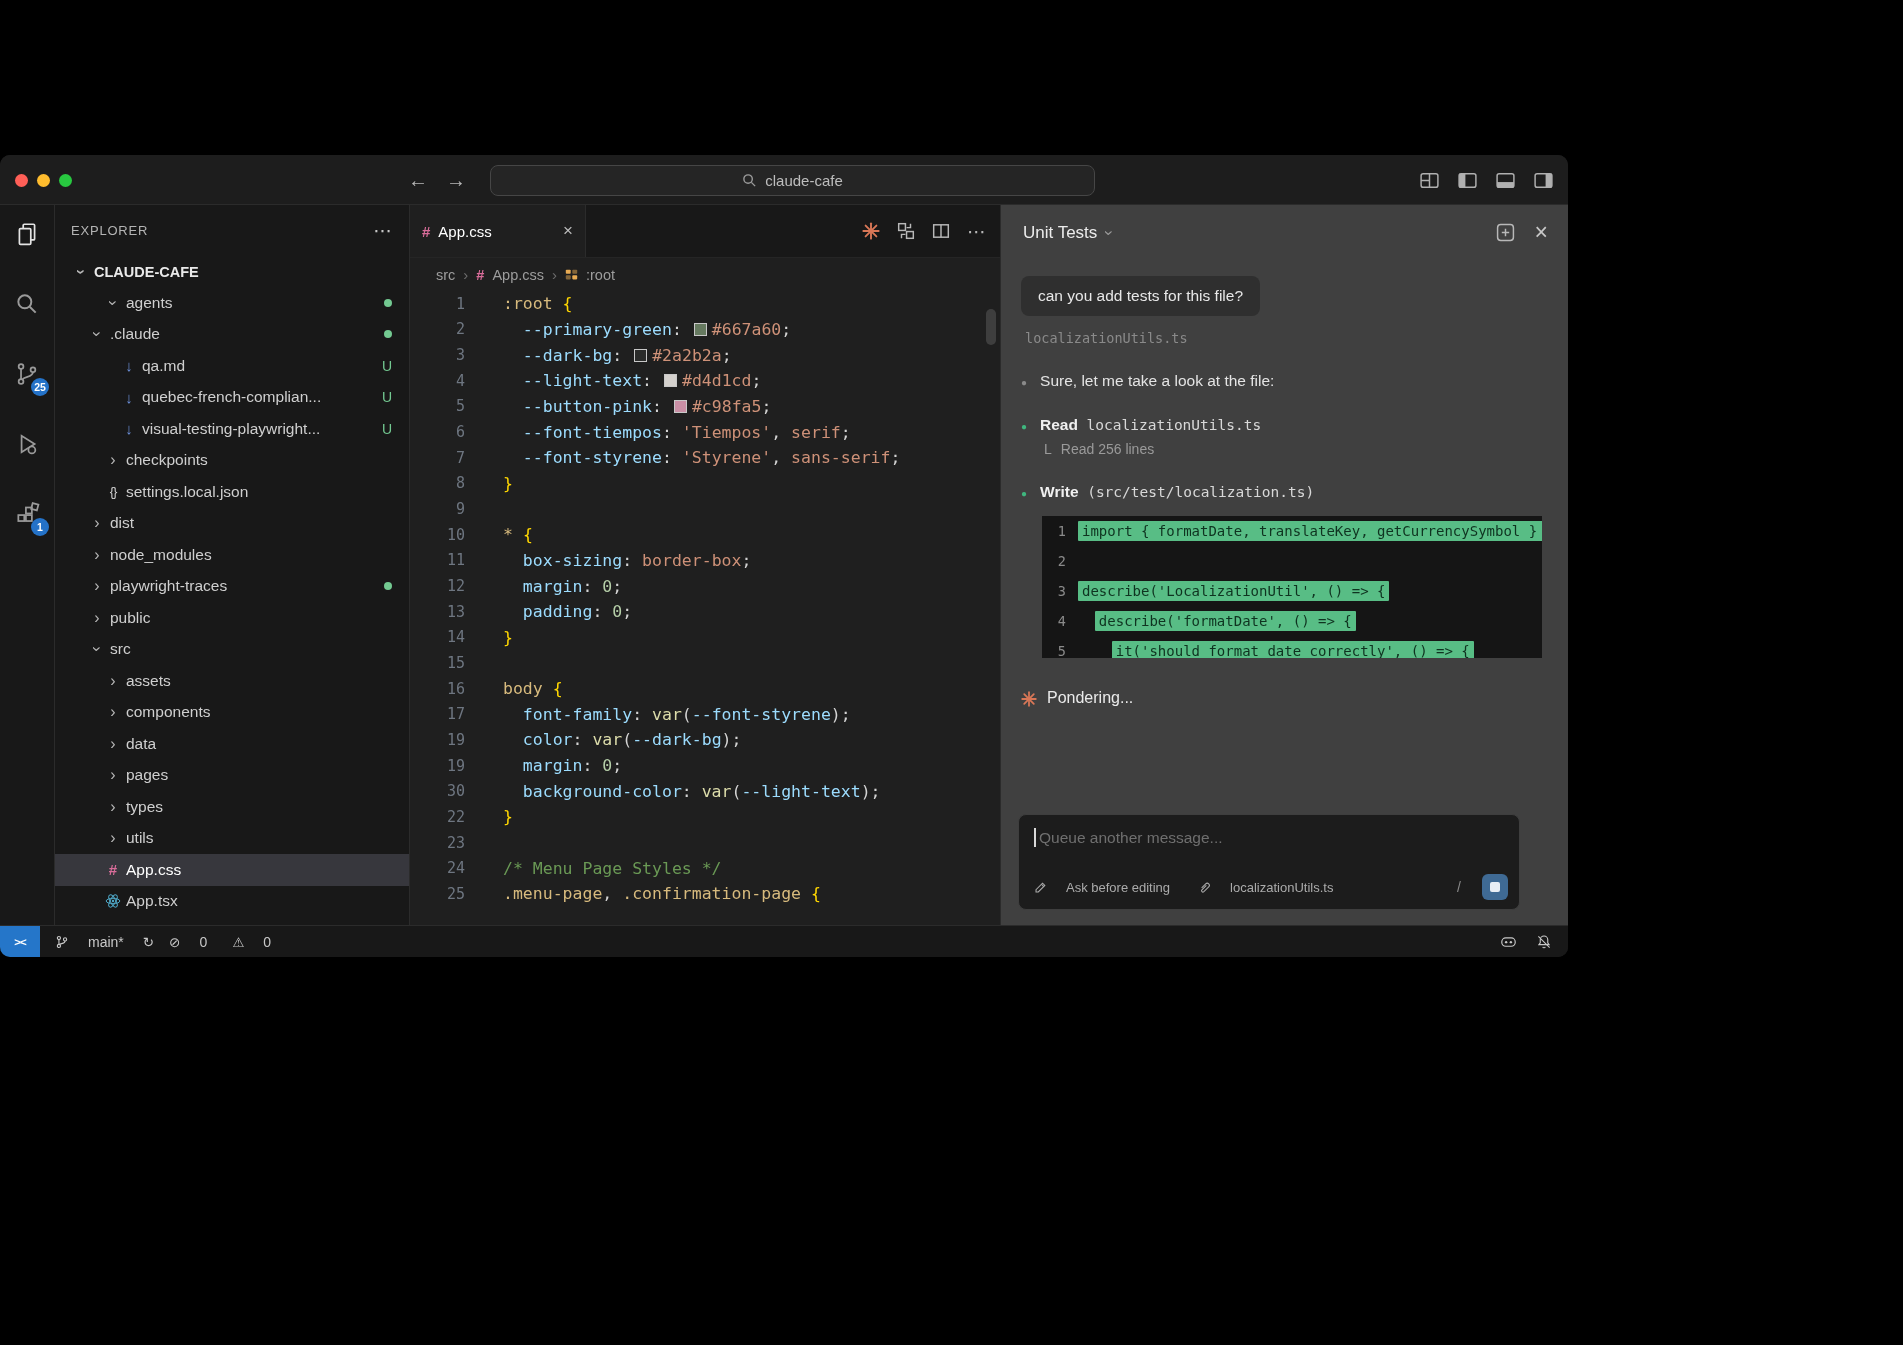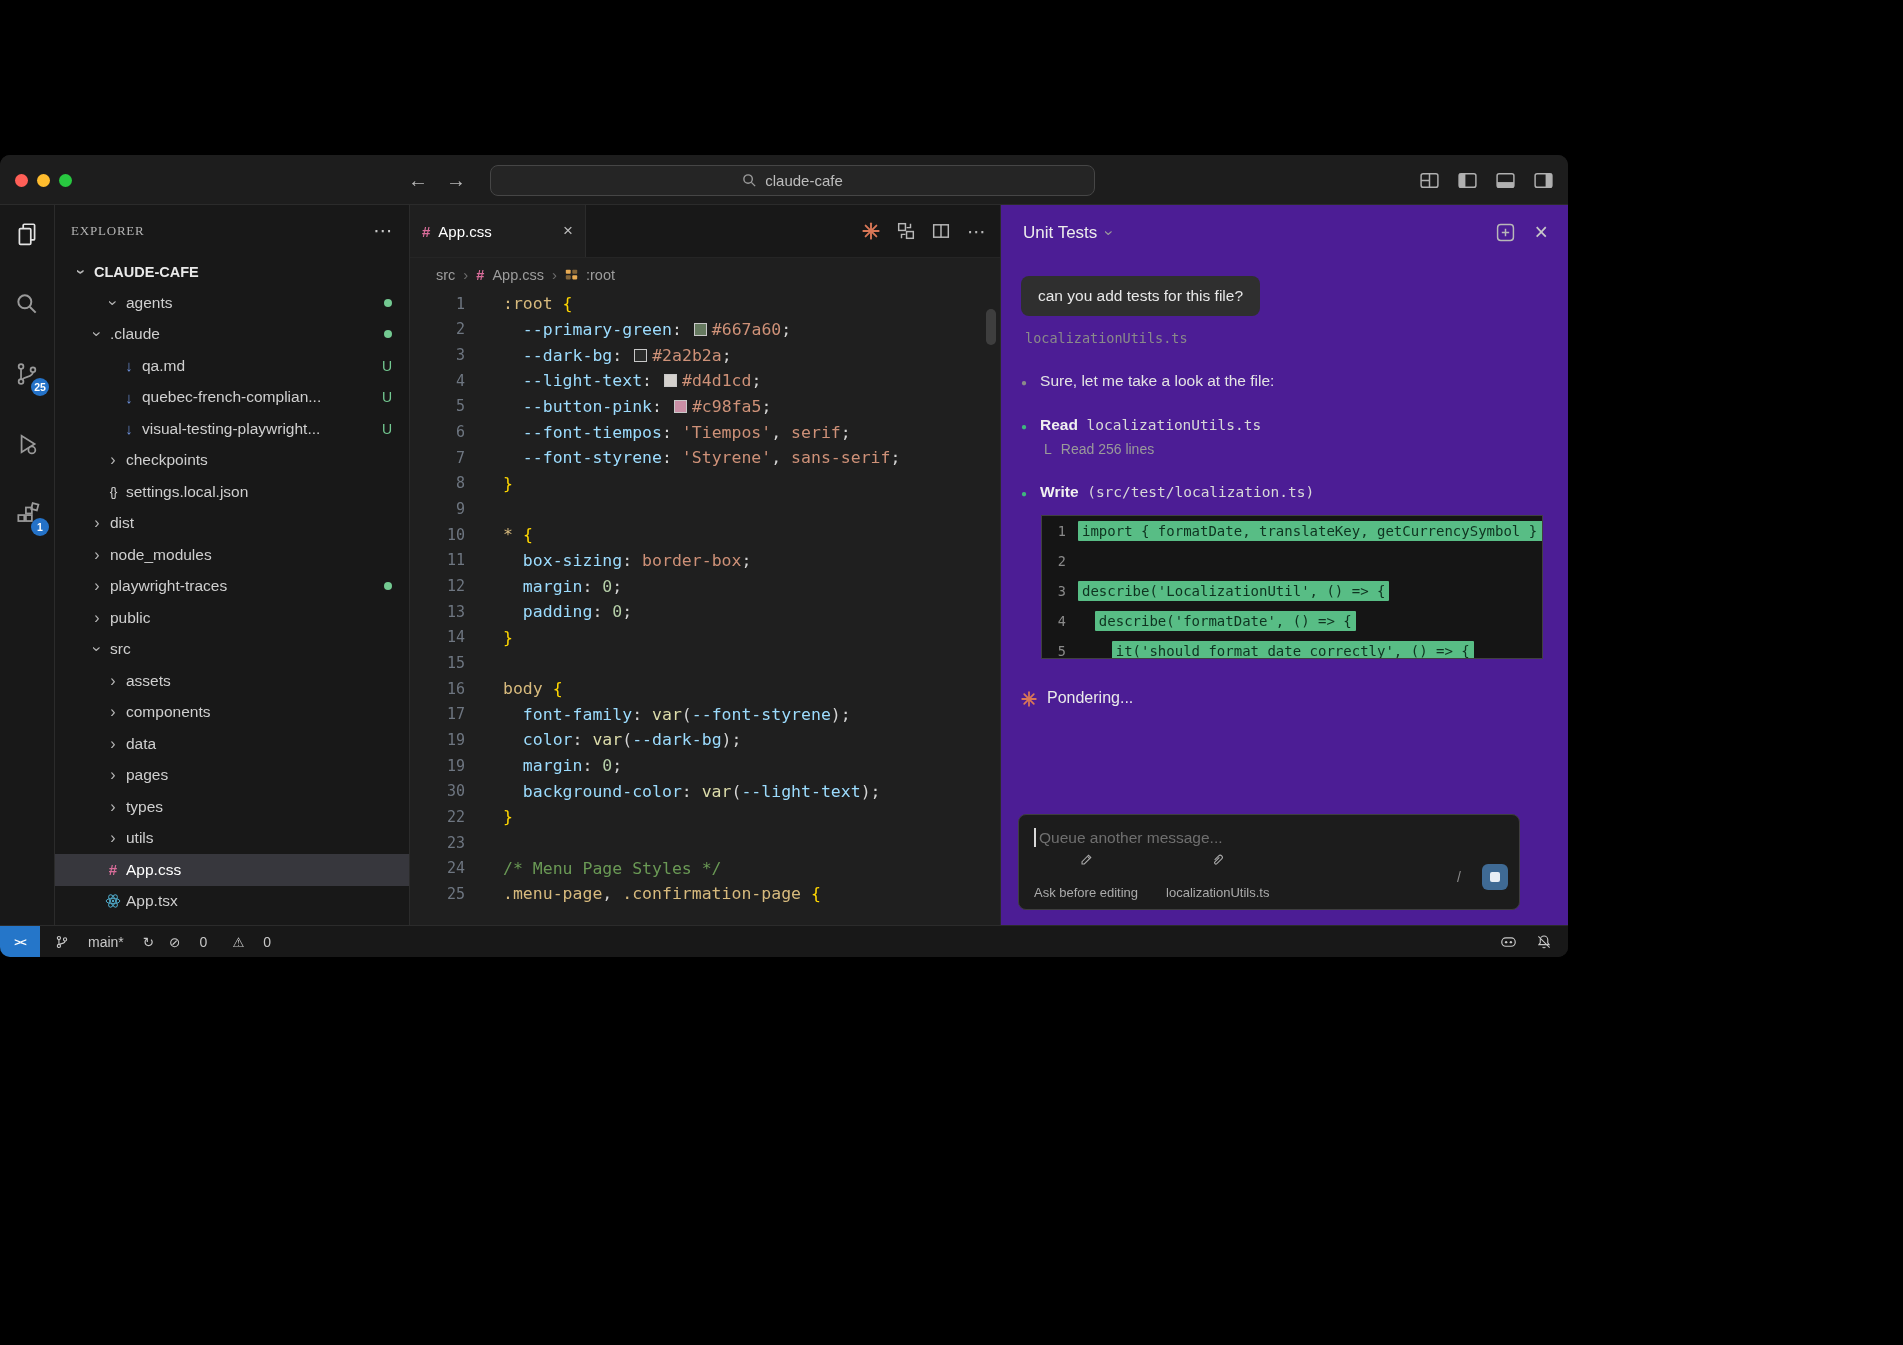--- a/index.html
+++ b/index.html
@@ -26,21 +26,21 @@
 
   .activitybar { width:55px; background:#181818; border-right:1px solid #2b2b2b;
     display:flex; flex-direction:column; align-items:center; padding-top:12px; gap:36px; flex:none; }
   .ab-item { position:relative; width:34px; height:34px; display:flex; align-items:center; justify-content:center; }
   .ab-badge { position:absolute; right:-5px; bottom:-5px; min-width:18px; height:18px; border-radius:10px;
     background:#2472c8; color:#fff; font-size:10.5px; display:flex; align-items:center; justify-content:center;
     padding:0 3px; font-weight:700; }
 
   .sidebar { width:355px; background:#181818; border-right:1px solid #2b2b2b; overflow:hidden; flex:none; }
   .sb-header { height:51px; display:flex; align-items:center; padding:0 16px; font-size:13px;
-    letter-spacing:.8px; color:#b4b4b4;font-family:Liberation Serif, serif; }
+    letter-spacing:.8px; color:#b4b4b4; }
   .sb-header .more { margin-left:auto; font-size:19px; color:#c8c8c8; }
   .root-row { height:31px; display:flex; align-items:center; padding-left:17px; font-weight:700;
     font-size:14.5px; color:#e9e9e9; }
   .trow { height:31.5px; display:flex; align-items:center; font-size:15.5px; padding-right:17px;
     color:#cfcfcf; white-space:nowrap; }
   .trow.sel { background:#37373d; color:#ffffff; }
   .chev { width:18px; flex:none; font-size:16px; color:#b6b6b6; display:inline-flex; justify-content:center; }
   .chev.open { transform:rotate(90deg); }
   .ficon { width:18px; flex:none; text-align:center; font-size:14px; display:inline-flex; justify-content:center; }
   .fi-md { color:#6b8fd8; font-weight:700; font-size:15px; }
@@ -69,21 +69,21 @@
   .ln { width:55px; flex:none; text-align:right; color:#6e7681; font-size:15px; }
   .ct { margin-left:38px; }
   .tk-sel{color:#d7ba7d} .tk-prp{color:#9cdcfe} .tk-str{color:#ce9178} .tk-num{color:#b5cea8}
   .tk-brc{color:#ffd700} .tk-pln{color:#d4d4d4} .tk-fn{color:#dcdcaa} .tk-com{color:#6a9955}
   .sw { display:inline-block; width:13px; height:13px; border:1px solid #c8c8c8; margin:0 5px 0 2px;
     vertical-align:-1px; }
   .vscroll { position:absolute; right:4px; top:18px; width:10px; height:36px; background:#4a4a4a;
     border-radius:5px; opacity:.75; }
 
   
-  .panel { flex:1; background:#4c1d95; border-left:1px solid #2b2b2b; position:relative;
+  .panel { flex:1; background:#404040; border-left:1px solid #2b2b2b; position:relative;
     display:flex; flex-direction:column; color:#d6d6d6; }
   .p-header { height:55px; display:flex; align-items:center; padding:0 20px 0 22px; gap:9px; }
   .p-title { font-size:17px; color:#ececec; }
   .p-chev { transform:rotate(90deg); color:#9a9a9a; font-size:16px; }
   .p-hicons { margin-left:auto; display:flex; align-items:center; gap:20px; }
   .p-close { font-size:23px; color:#c8c8c8; line-height:1; }
   .p-body { flex:1; padding:0 20px; overflow:hidden; }
   .bubble { display:inline-block; background:#2f2f2f; border-radius:8px; padding:11px 17px;
     font-size:15.5px; color:#e8e8e8; margin-top:16px; }
   .caption { font-size:13.5px; color:#8a8a8a; margin:14px 0 0 4px; }
@@ -100,21 +100,21 @@
   .pc-ind { color:#d4d4d4; }
   .pc-add { background:#58bd85; color:#0f3320; padding:2px 4px; border-radius:1px; }
   .ponder { display:flex; align-items:flex-end; gap:10px; margin-top:30px; font-size:16px; color:#eaeaea; }
 
   .inputbox { position:absolute; left:17px; bottom:15px; width:502px; height:96px;
     border:1px solid #3e3e3e; border-radius:8px; background:#1c1c1c; }
   .q-row { padding:13px 15px 0; display:flex; align-items:center; font-size:15.5px; color:#6f6f6f; }
   .caret { width:2px; height:19px; background:#d8d8d8; margin-right:3px; flex:none; }
   .opt-row { position:absolute; left:15px; right:11px; bottom:9px; display:flex; align-items:center;
     gap:8px; font-size:13px; color:#ababab; }
-  .opt-group { display:flex; align-items:center; gap:19px;flex-direction:column; }
+  .opt-group { display:flex; align-items:center; gap:19px; }
   .opt-gap { width:12px; }
   .slash { margin-left:auto; color:#8a8a8a; font-size:14px; }
   .stopbtn { width:26px; height:26px; border-radius:6px; background:#3f6a94; display:flex;
     align-items:center; justify-content:center; margin-left:13px; }
   .stopbtn .sq { width:10px; height:10px; background:#e8eef5; border-radius:2px; }
 
   
   .statusbar { height:32px; background:#181818; border-top:1px solid #2b2b2b; display:flex;
     align-items:center; font-size:14px; color:#c8c8c8; }
   .remote { width:40px; height:100%; background:#2576c9; color:#fff; display:flex; align-items:center;

